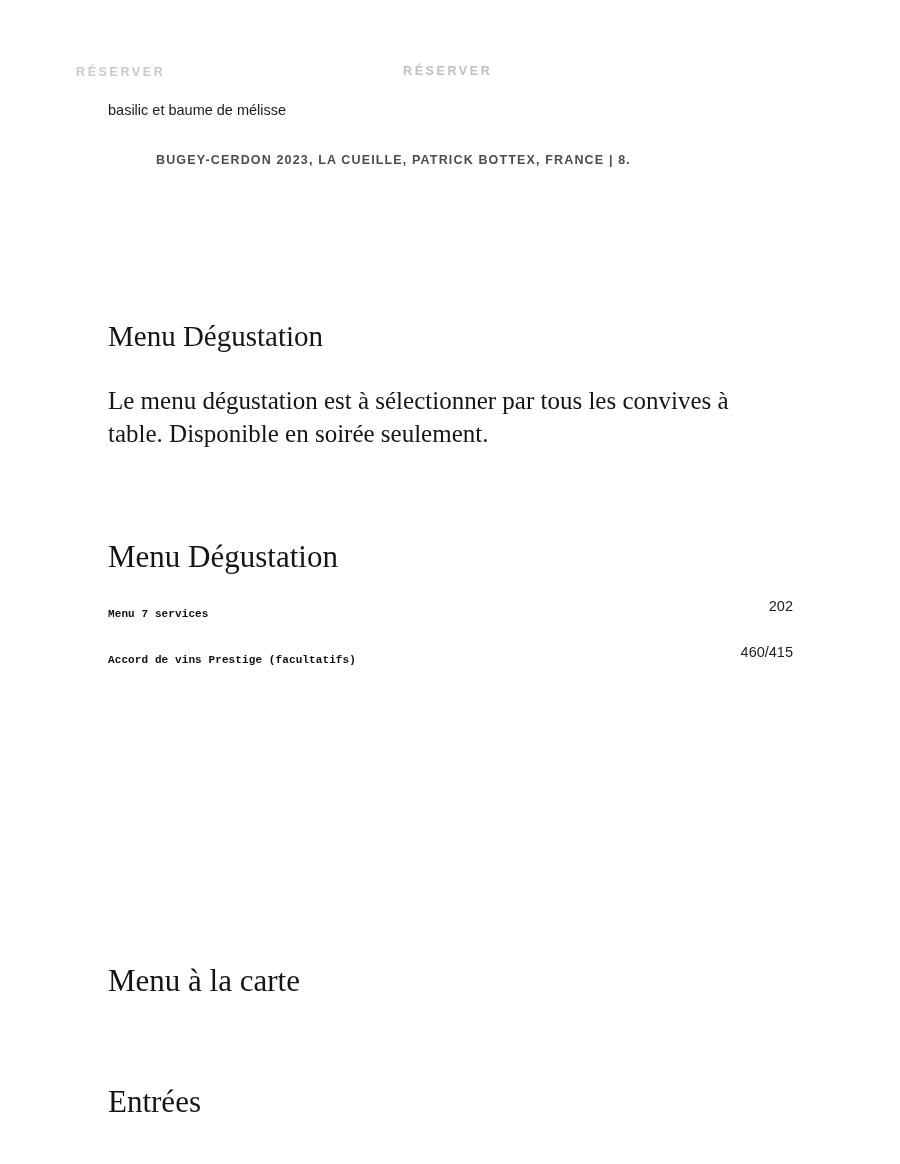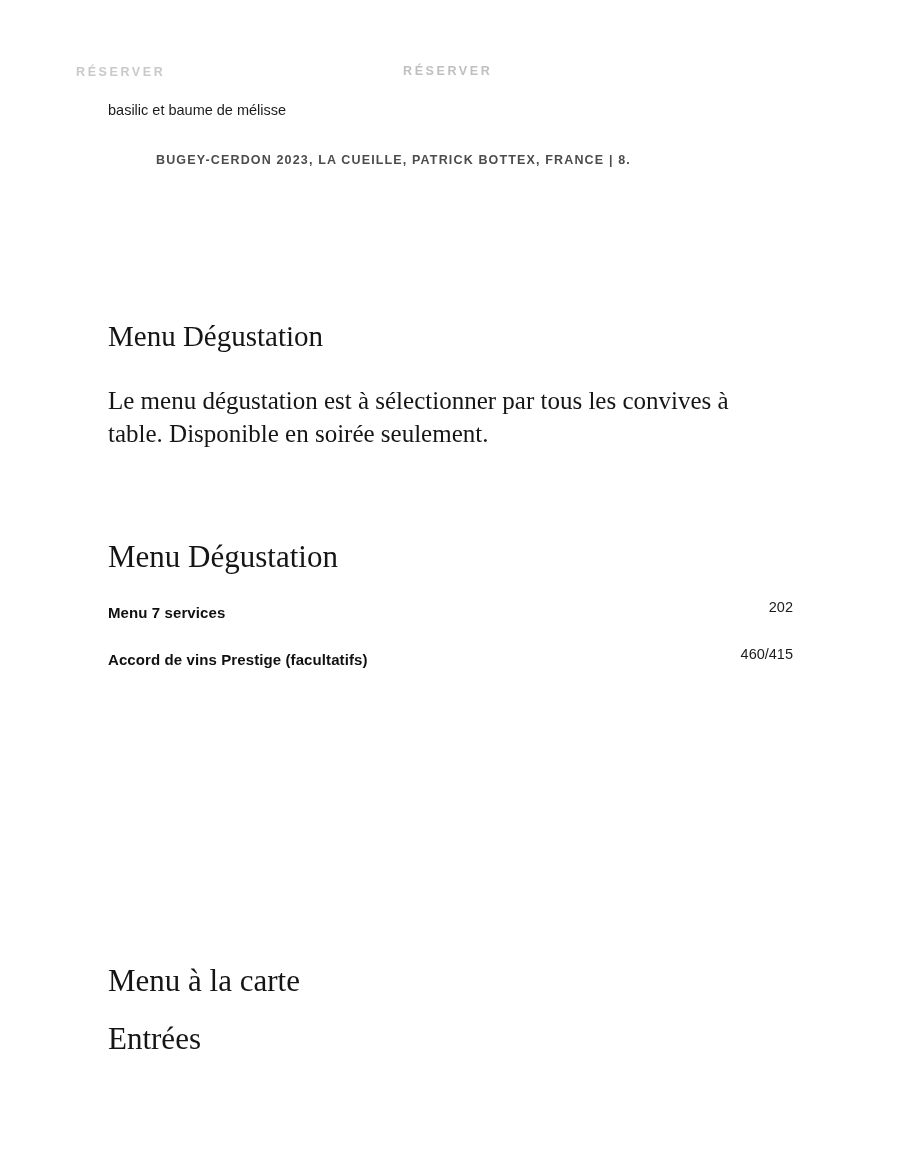--- a/index.html
+++ b/index.html
@@ -107,21 +107,21 @@
     left: 108px;
     font-family: "Liberation Serif", serif;
     font-weight: 400;
     color: #151515;
     white-space: nowrap;
   }
 
   .h-degustation-intro { top: 296px; font-size: 29px; }
   .h-degustation-list  { top: 513px; font-size: 31px; }
   .h-alacarte          { top: 937px; font-size: 31px; text-align: center; }
-  .h-entrees           { top: 995px; font-size: 31px; }
+  .h-entrees           { top: 1058px; font-size: 31px; }
 
   .intro-paragraph {
     position: absolute;
     left: 108px;
     top: 359px;
     width: 660px;
     font-family: "Liberation Serif", serif;
     font-size: 25px;
     line-height: 1.33;
     color: #151515;
@@ -143,22 +143,22 @@
   .menu-row:last-child { margin-bottom: 0; }
 
   .row-head {
     display: flex;
     align-items: baseline;
     justify-content: space-between;
     width: 100%;
   }
 
   .item-name {
-    font-family: Liberation Sans, sans-serif;
-    font-size: 15px;
+    font-family: Liberation Mono, monospace;
+    font-size: 11px;
     font-weight: 700;
     color: #101010;
     letter-spacing: 0.1px;
   }
 
   .item-price {
     font-family: "Liberation Sans", sans-serif;
     font-size: 14.5px;
     font-weight: 400;
     color: #1b1b1b;

